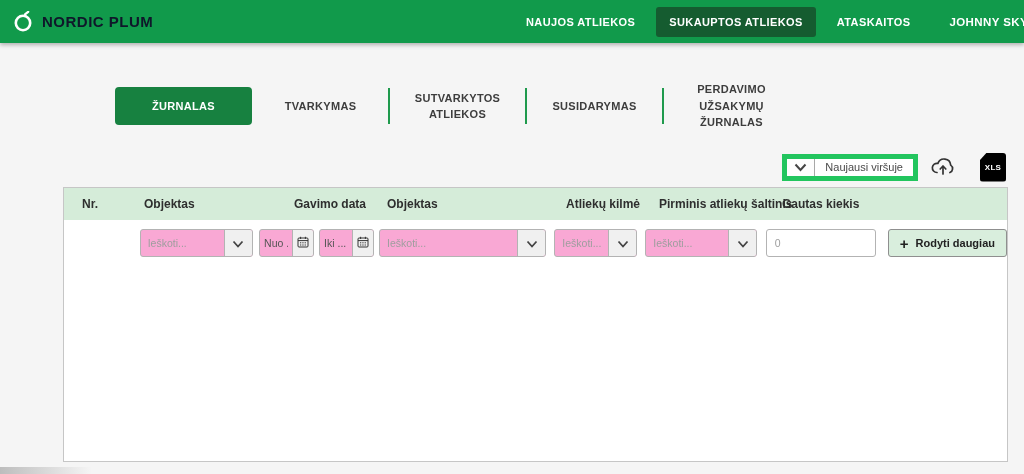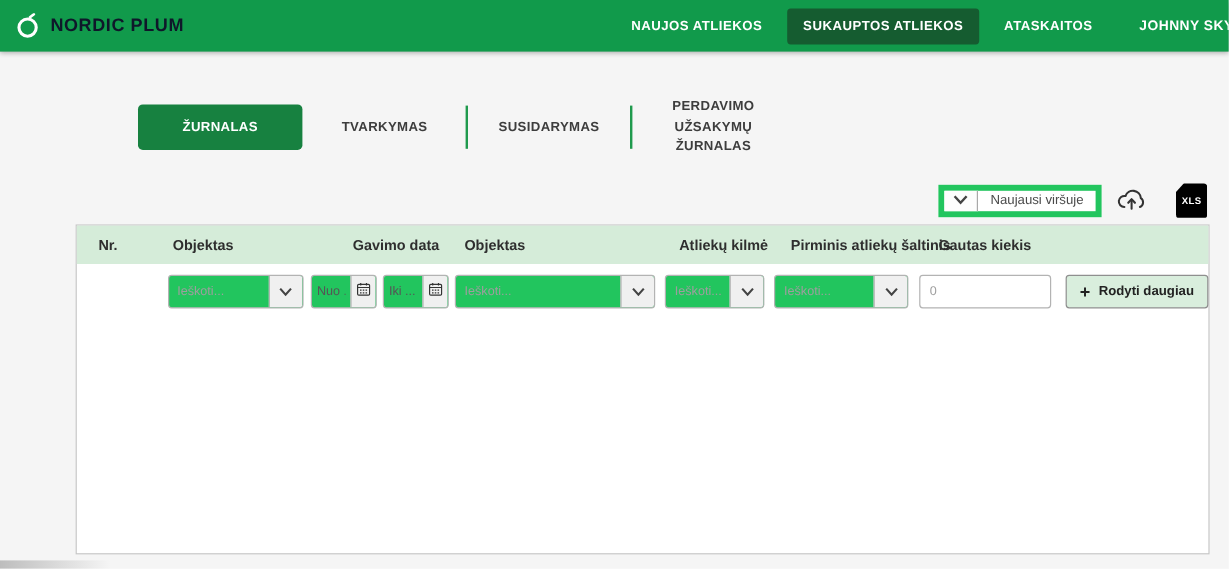--- a/index.html
+++ b/index.html
@@ -72,21 +72,21 @@
   }
   .thead { height:32px; background:#d5ecd9; display:flex; align-items:center; padding-left:18px; }
   .th { font-size:12px; font-weight:bold; color:#2e2e2e; white-space:nowrap; }
   .c1 { width:62px; } .c2 { width:122px; } .c3 { width:121px; } .c4 { width:179px; }
   .c5 { width:93px; } .c6 { width:123px; } .c7 { flex:1; }
   .th.c3 { padding-left:28px; }
 
   .filters { display:flex; align-items:center; margin-top:9px; padding-left:15px; }
   .fcell { display:flex; align-items:center; }
 
-  .combo { display:flex; height:28px; border:1px solid #b3b3b3; border-radius:3px; overflow:hidden; background:#22c55e; }
+  .combo { display:flex; height:28px; border:1px solid #b3b3b3; border-radius:3px; overflow:hidden; background:#f9a8d4; }
   .combo input { border:none; outline:none; flex:1; min-width:0; padding:0 7px; font-size:10.5px; color:#444; font-family:"Liberation Sans",sans-serif; background:transparent; }
   .combo .dd { width:28px; background:#f0f0f0; border-left:1px solid #b3b3b3; display:flex; align-items:center; justify-content:center; cursor:pointer; flex:none; }
   input::placeholder { color:#9e9e9e; }
   .date-combo input { padding:0 4px; color:#555; }
   .date-combo input::placeholder { color:#555; }
   .date-combo .dd { width:21px; }
   .w-objektas { width:113px; }
   .w-date { width:55px; margin-right:5px; }
   .w-atlieka { width:167px; }
   .w-kilme { width:83px; }
@@ -129,20 +129,21 @@
     <div class="nav-item">ATASKAITOS</div>
 
 
     <div class="username">JOHNNY SKY</div>
   </nav>
 </header>
 
 <div class="tabs">
   <div class="tab active">ŽURNALAS</div>
   <div class="tab">TVARKYMAS</div>
+  <div class="tab sep">SUTVARKYTOS ATLIEKOS</div>
   <div class="tab sep">SUSIDARYMAS</div>
   <div class="tab sep">PERDAVIMO UŽSAKYMŲ ŽURNALAS</div>
 </div>
 
 <div class="toolbar">
   <div class="sort-box">
     <div class="sort-chevron">
       <span>
         <svg width="13" height="9" viewBox="0 0 13 9">
             <polyline points="1.5,1.5 6.5,7 11.5,1.5" fill="none" stroke="#444" stroke-width="2"></polyline>

